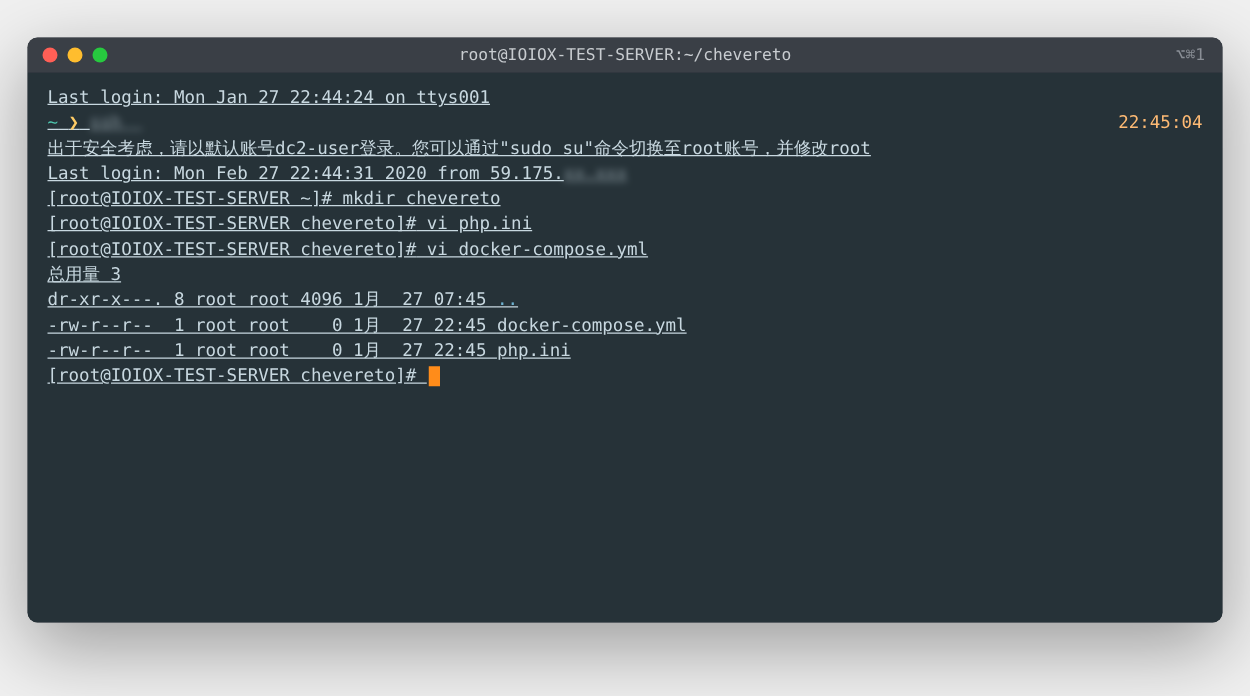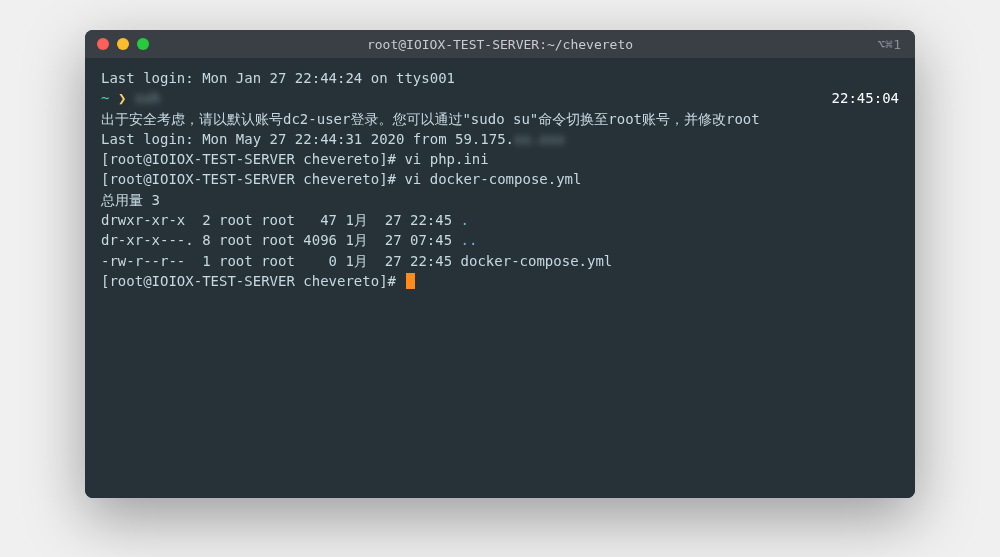--- a/index.html
+++ b/index.html
@@ -11,21 +11,21 @@
       background: #f0f0f0;
       font-family: "Menlo", "Monaco", "Consolas", monospace;
       display: flex;
       justify-content: center;
       align-items: flex-start;
       padding: 30px 0;
       width: 1000px;
       height: 557px;
     }
     .terminal-window {
-      width: 830px;
+      width: 956px;
       background: #2a3138;
       border-radius: 8px;
       box-shadow: 0 20px 60px rgba(0,0,0,0.35);
       overflow: hidden;
     }
     .title-bar {
       height: 28px;
       background: #3a3f46;
       display: flex;
       align-items: center;
@@ -61,26 +61,27 @@
     .terminal-body {
       background: #263238;
       padding: 10px 16px 60px 16px;
       color: #c8d8e0;
       font-size: 14px;
       line-height: 1.45;
       min-height: 440px;
     }
     .line {
       white-space: pre;
+      text-decoration: underline;
     }
     .prompt-tilde { color: #4ec9b0; }
     .prompt-arrow { color: #ffcc66; }
     .time-right {
       float: right;
-      color: #ffffff;
+      color: #fdba74;
     }
     .dir-dot { color: #6fb3d2; }
     .cursor {
       display: inline-block;
       width: 9px;
       height: 16px;
       background: #ff8c1a;
       vertical-align: text-bottom;
       margin-left: 2px;
     }
@@ -103,30 +104,31 @@
     <div class="title-right">⌥⌘1</div>
   </div>
 
   <div class="terminal-body">
     <div class="line">Last login: Mon Jan 27 22:44:24 on ttys001</div>
 
     <div class="line"><span class="prompt-tilde">~</span> <span class="prompt-arrow">❯</span> <span class="blurred">ssh  </span><span class="time-right">22:45:04</span></div>
 
     <div class="line">出于安全考虑，请以默认账号dc2-user登录。您可以通过"sudo su"命令切换至root账号，并修改root</div>
 
-    <div class="line"><span>Last login: Mon May 27 22:44:31 2020 from 59.175.</span><span class="blurred">xx.xxx</span></div>
+    <div class="line"><span>Last login: Mon Feb 27 22:44:31 2020 from 59.175.</span><span class="blurred">xx.xxx</span></div>
 
     <div id="prompts-container">
+        <div class="line"><span>[root@IOIOX-TEST-SERVER ~]#</span><span> mkdir chevereto</span></div>
         <div class="line"><span>[root@IOIOX-TEST-SERVER chevereto]#</span><span> vi php.ini</span></div>
         <div class="line"><span>[root@IOIOX-TEST-SERVER chevereto]#</span><span> vi docker-compose.yml</span></div>
       </div>
 
     <div class="line">总用量 3</div>
 
     <div id="ls-container">
-        <div class="line"><span>drwxr-xr-x  2 root root   47 1月  27 22:45 </span><span class="dir-dot">.</span></div>
         <div class="line"><span>dr-xr-x---. 8 root root 4096 1月  27 07:45 </span><span class="dir-dot">..</span></div>
         <div class="line"><span>-rw-r--r--  1 root root    0 1月  27 22:45 </span><span>docker-compose.yml</span></div>
+        <div class="line"><span>-rw-r--r--  1 root root    0 1月  27 22:45 </span><span>php.ini</span></div>
       </div>
 
     <div class="line"><span>[root@IOIOX-TEST-SERVER chevereto]# </span><span class="cursor"></span></div>
   </div>
 </div>
 
 </body></html>

